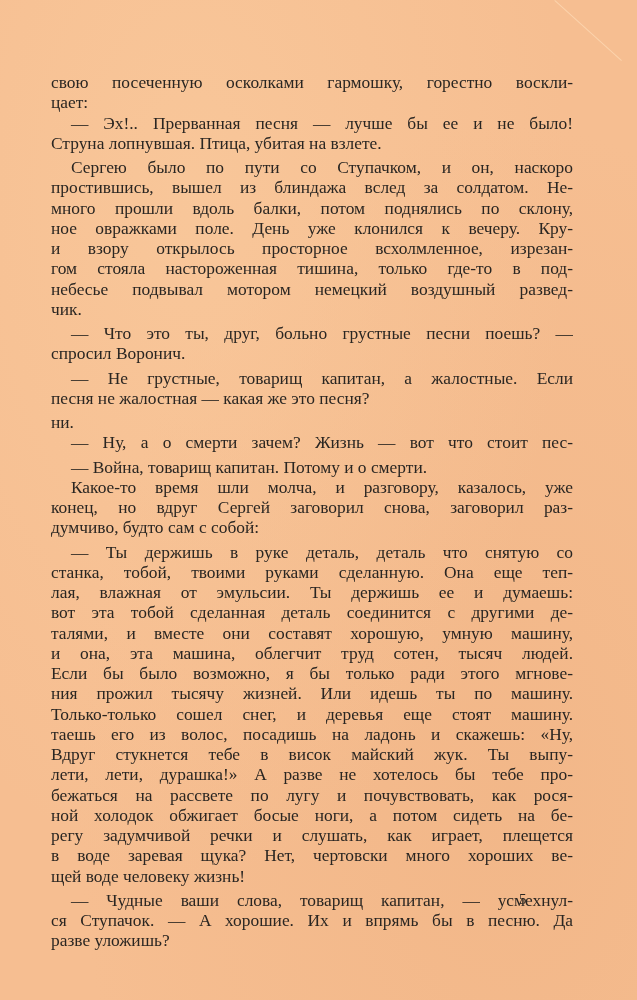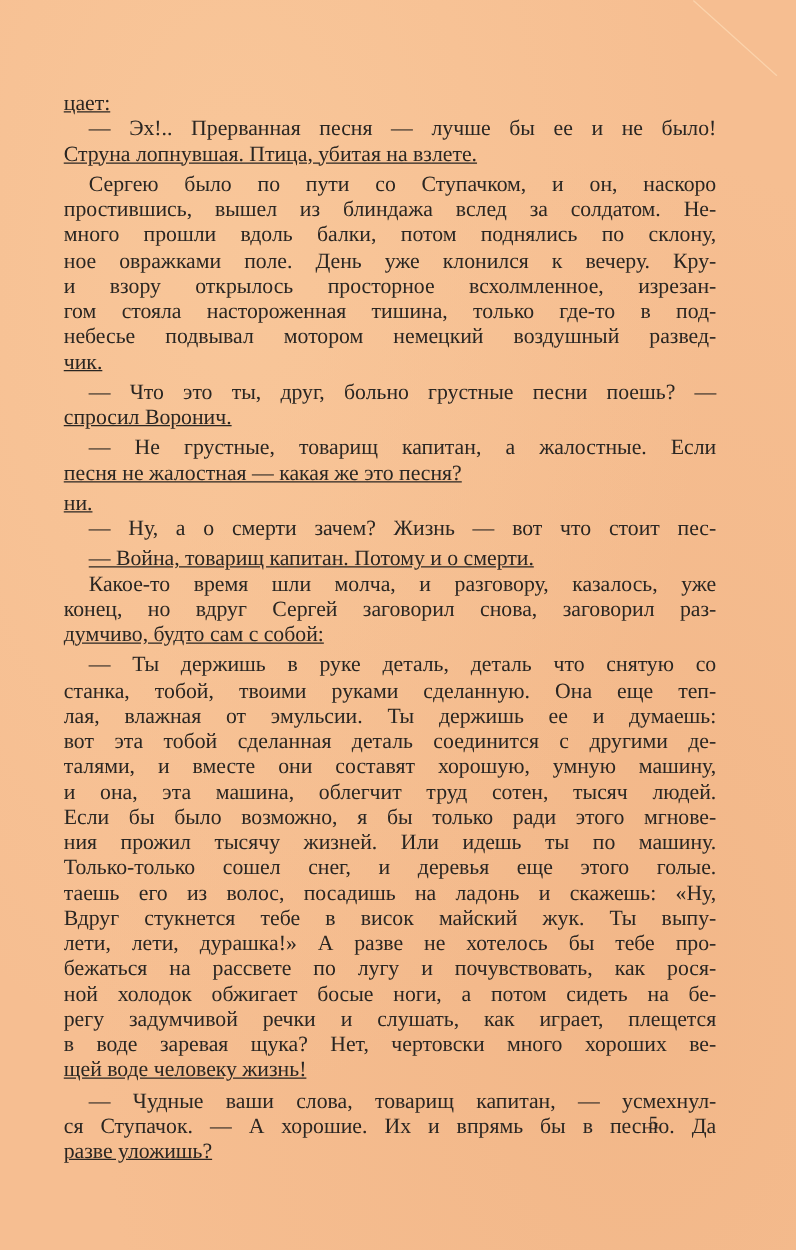--- a/index.html
+++ b/index.html
@@ -13,38 +13,39 @@
     color: #2a2622;
   }
   .page-text {
     position: absolute; left: 51px; top: 72px; width: 522px;
     font-size: 17.4px; line-height: 20.25px;
   }
   .line {
     display: block; white-space: nowrap; text-align: justify;
     text-align-last: justify; height: 20.25px;
   }
-  .line.last { text-align-last: left; text-decoration: underline; }
+  .line.last { text-align-last: left; }
   .line.indent { padding-left: 20px; }
   .gap { height: 4px; }
   .page-number {
     position: absolute; left: 519px; top: 891px; font-size: 15px;
   }
   .crease {
     position: absolute; left: 555px; top: 0; width: 90px; height: 1px;
     background: rgba(255,225,190,0.6); transform-origin: 0 0; transform: rotate(42deg);
   }
 </style>
 </head>
 <body>
 
 <div class="crease"></div>
 
 <div class="page-text" id="page-text">
 
+  <span class="line">свою посеченную осколками гармошку, горестно воскли-</span>
   <span class="line last">цает:</span>
 
   <span class="line indent">— Эх!.. Прерванная песня — лучше бы ее и не было!</span>
   <span class="line last">Струна лопнувшая. Птица, убитая на взлете.</span>
   <div class="gap"></div>
 
   <span class="line indent">Сергею было по пути со Ступачком, и он, наскоро</span>
   <span class="line">простившись, вышел из блиндажа вслед за солдатом. Не-</span>
   <span class="line">много прошли вдоль балки, потом поднялись по склону,</span>
   <span class="line">ное овражками поле. День уже клонился к вечеру. Кру-</span>
@@ -74,21 +75,21 @@
   <div class="gap"></div>
 
   <span class="line indent">— Ты держишь в руке деталь, деталь что снятую со</span>
   <span class="line">станка, тобой, твоими руками сделанную. Она еще теп-</span>
   <span class="line">лая, влажная от эмульсии. Ты держишь ее и думаешь:</span>
   <span class="line">вот эта тобой сделанная деталь соединится с другими де-</span>
   <span class="line">талями, и вместе они составят хорошую, умную машину,</span>
   <span class="line">и она, эта машина, облегчит труд сотен, тысяч людей.</span>
   <span class="line">Если бы было возможно, я бы только ради этого мгнове-</span>
   <span class="line">ния прожил тысячу жизней. Или идешь ты по машину.</span>
-  <span class="line">Только-только сошел снег, и деревья еще этого голые.</span>
+  <span class="line">Только-только сошел снег, и деревья еще стоят машину.</span>
   <span class="line">таешь его из волос, посадишь на ладонь и скажешь: «Ну,</span>
   <span class="line">Вдруг стукнется тебе в висок майский жук. Ты выпу-</span>
   <span class="line">лети, лети, дурашка!» А разве не хотелось бы тебе про-</span>
   <span class="line">бежаться на рассвете по лугу и почувствовать, как рося-</span>
   <span class="line">ной холодок обжигает босые ноги, а потом сидеть на бе-</span>
   <span class="line">регу задумчивой речки и слушать, как играет, плещется</span>
   <span class="line">в воде заревая щука? Нет, чертовски много хороших ве-</span>
   <span class="line last">щей воде человеку жизнь!</span>
   <div class="gap"></div>
 

